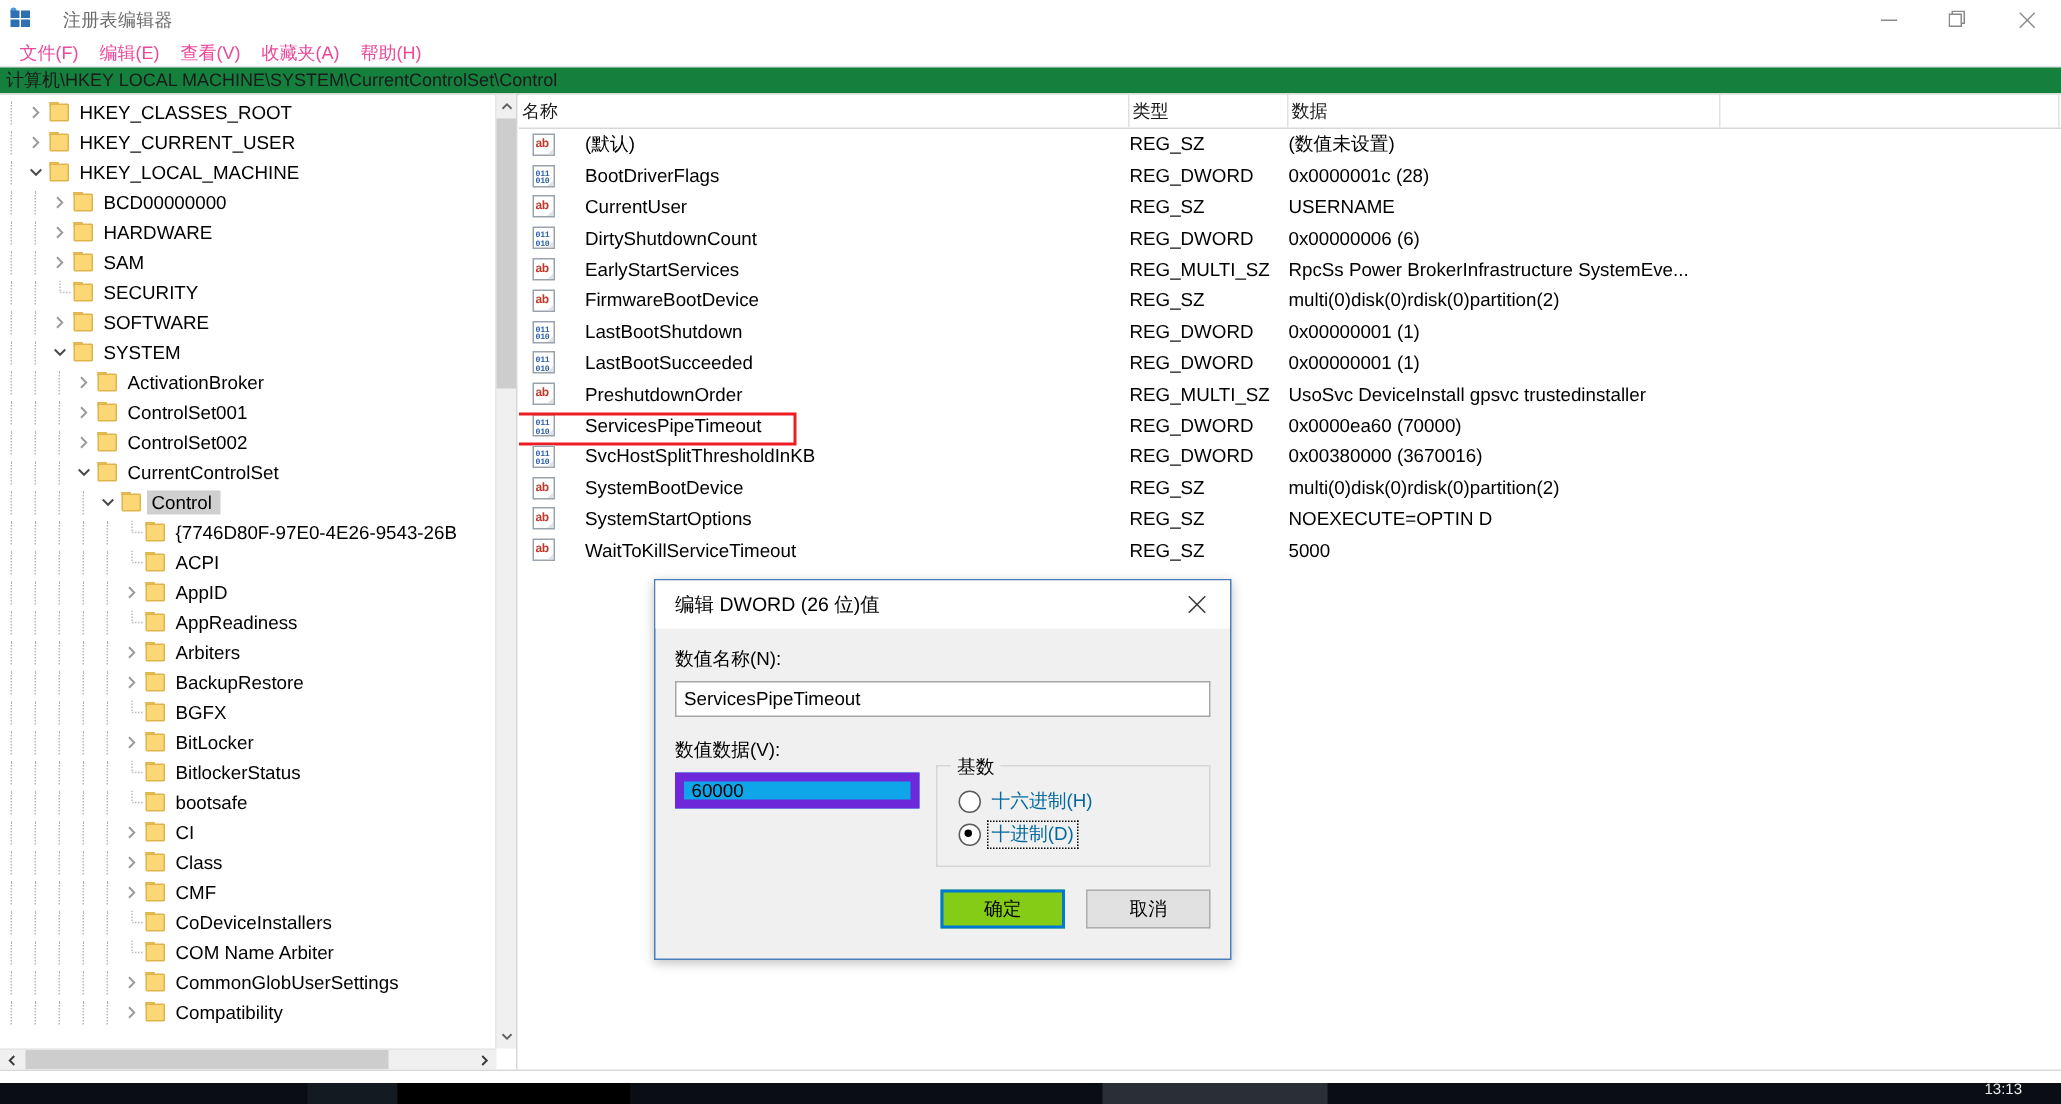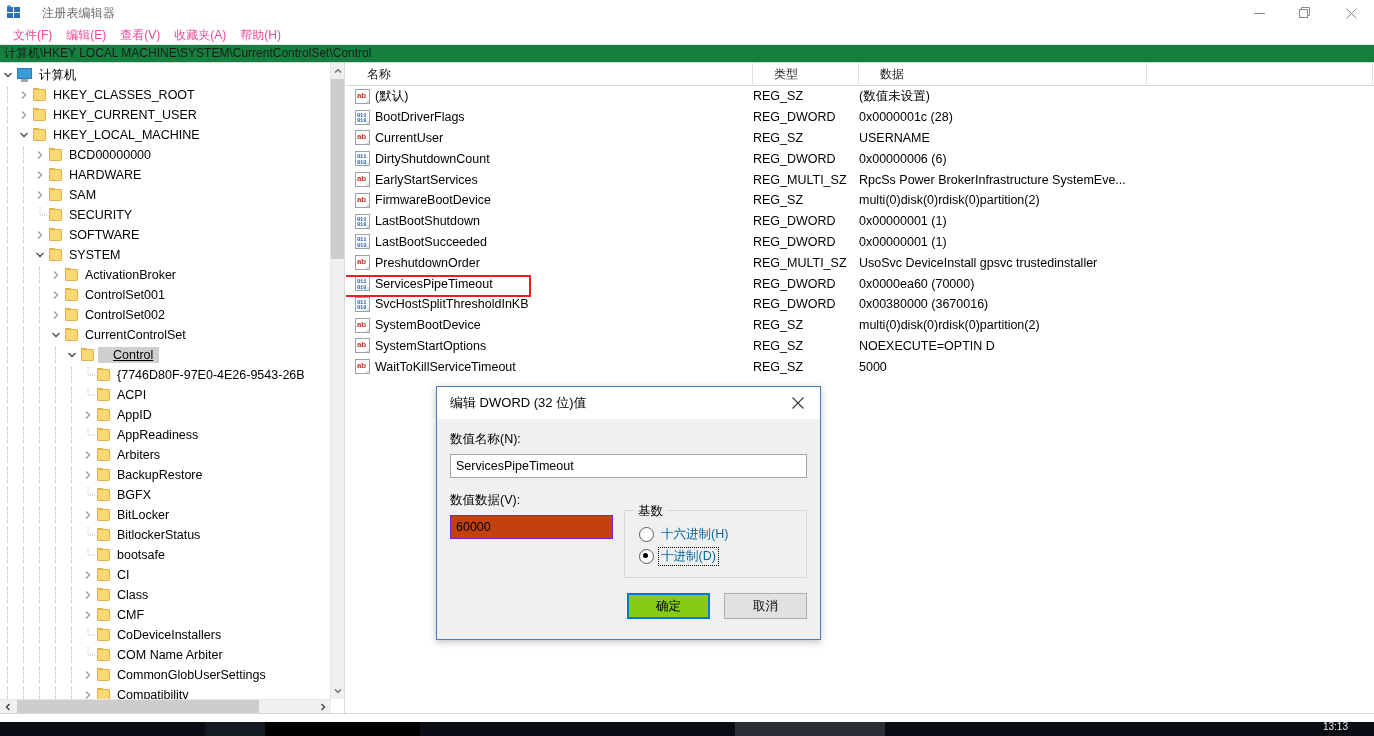--- a/index.html
+++ b/index.html
@@ -148,23 +148,22 @@
     box-sizing: border-box;
   }
   .tpc .stand {
     position:absolute; left:5px; top:11px;
     width: 7px; height: 3px;
     background: #9aa5ad;
   }
   .tnode .tlabel { padding-right: 6px; }
   .tnode.sel .tlabel {
     background: #cfcfcf;
-    padding: 1px 6px 1px 15px;
+    padding: 1px 6px 1px 3px;
     margin-left: -3px;
-    text-decoration: underline;
   }
   .dotstub {
     width: 16px; height: 16px; flex:0 0 auto;
     position: relative;
   }
   .dotstub::before {
     content:"";
     position:absolute; left:7px; top:0; bottom:0;
     border-left: 1px dotted #b9b9b9;
   }
@@ -216,38 +215,38 @@
   .lheader {
     position: relative;
     height: 22px;
     border-bottom: 1px solid #d8d8d8;
     background: #ffffff;
     display: flex;
   }
   .lh {
     font-size: 12px; color: #1a1a1a;
     display: flex; align-items: center;
-    padding-left: 21px;
+    padding-left: 2px;
     border-right: 1px solid #e1e1e1;
     box-sizing: border-box;
     height: 22px;
   }
   .lh.c1 { width: 407px; }
   .lh.c2 { width: 106px; }
   .lh.c3 { width: 288px; }
   .lh.c4 { width: 226px; border-right: 1px solid #e1e1e1; }
 
   .lrow {
     height: 20.8px;
     display: flex; align-items: center;
     font-size: 12.5px; color: #000;
     white-space: nowrap;
     position: relative;
   }
-  .lrow .cn { width: 407px; display:flex; align-items:center; padding-left: 9px; box-sizing:border-box; }
+  .lrow .cn { width: 407px; display:flex; align-items:center; padding-left: 9px; box-sizing:border-box;gap:15px; }
   .lrow .ct { width: 106px; box-sizing:border-box; }
   .lrow .cd { width: 300px; box-sizing:border-box; }
   .vicon {
     width: 15px; height: 15px;
     flex: 0 0 auto;
     margin-right: 5px;
     position: relative;
     border: 1px solid #9aa3ab;
     background: #ffffff;
     box-sizing: border-box;
@@ -328,22 +327,22 @@
     line-height: 22px;
     font-family: "Liberation Sans", sans-serif;
   }
   .dlg-row {
     display: flex;
     margin-top: 14px;
   }
   .dlg-col-left { width: 174px; }
   .dlg-input-small {
     width: 163px; height: 24px;
-    border: 1px solid #6d28d9;
-    background: #c2410c;
+    border: 6px solid #6d28d9;
+    background: #0ea5e9;
     box-sizing: border-box;
     font-size: 12.5px;
     color: #000;
     padding: 0 5px;
     line-height: 22px;
     font-family: "Liberation Sans", sans-serif;
   }
   .groupbox {
     width: 183px;
     border: 1px solid #d6d6d6;
@@ -469,32 +468,20 @@
 
   <div class="addressbar">
     <div class="address-text">计算机\HKEY LOCAL MACHINE\SYSTEM\CurrentControlSet\Control</div>
   </div>
 
   <div class="content">
 
     <div class="treepane">
       <div class="tree" id="tree-root">
           <div class="tnode">
-            <div class="twist">
-              <svg width="10" height="10" viewBox="0 0 10 10">
-                <polyline points="1.5,3 5,6.5 8.5,3" fill="none" stroke="#4a4a4a" stroke-width="1.3"></polyline>
-              </svg>
-            </div>
-            <div class="tpc">
-              <div class="scr"></div>
-              <div class="stand"></div>
-            </div>
-            <div class="tlabel">计算机</div>
-          </div>
-          <div class="tnode">
             <div class="dotstub"></div>
             <div class="twist">
               <svg width="10" height="10" viewBox="0 0 10 10">
                 <polyline points="3,1.5 6.5,5 3,8.5" fill="none" stroke="#9a9a9a" stroke-width="1.3"></polyline>
               </svg>
             </div>
             <div class="tfolder">
               <div class="ftab"></div>
               <div class="fback"></div>
             </div>
@@ -1184,21 +1171,21 @@
             <div class="ct">REG_SZ</div>
             <div class="cd">5000</div>
           </div>
         </div>
     </div>
 
   </div>
 
   <div class="dialog">
     <div class="dlg-title">
-      <div class="t">编辑 DWORD (32 位)值</div>
+      <div class="t">编辑 DWORD (26 位)值</div>
       <div class="dlg-close">
         <svg width="12" height="12" viewBox="0 0 12 12">
           <line x1="0.5" y1="0.5" x2="11.5" y2="11.5" stroke="#3a3a3a" stroke-width="1.1"></line>
           <line x1="11.5" y1="0.5" x2="0.5" y2="11.5" stroke="#3a3a3a" stroke-width="1.1"></line>
         </svg>
       </div>
     </div>
     <div class="dlg-body">
       <div class="dlg-label">数值名称(N):</div>
       <input class="dlg-input" type="text" value="ServicesPipeTimeout" style="">

